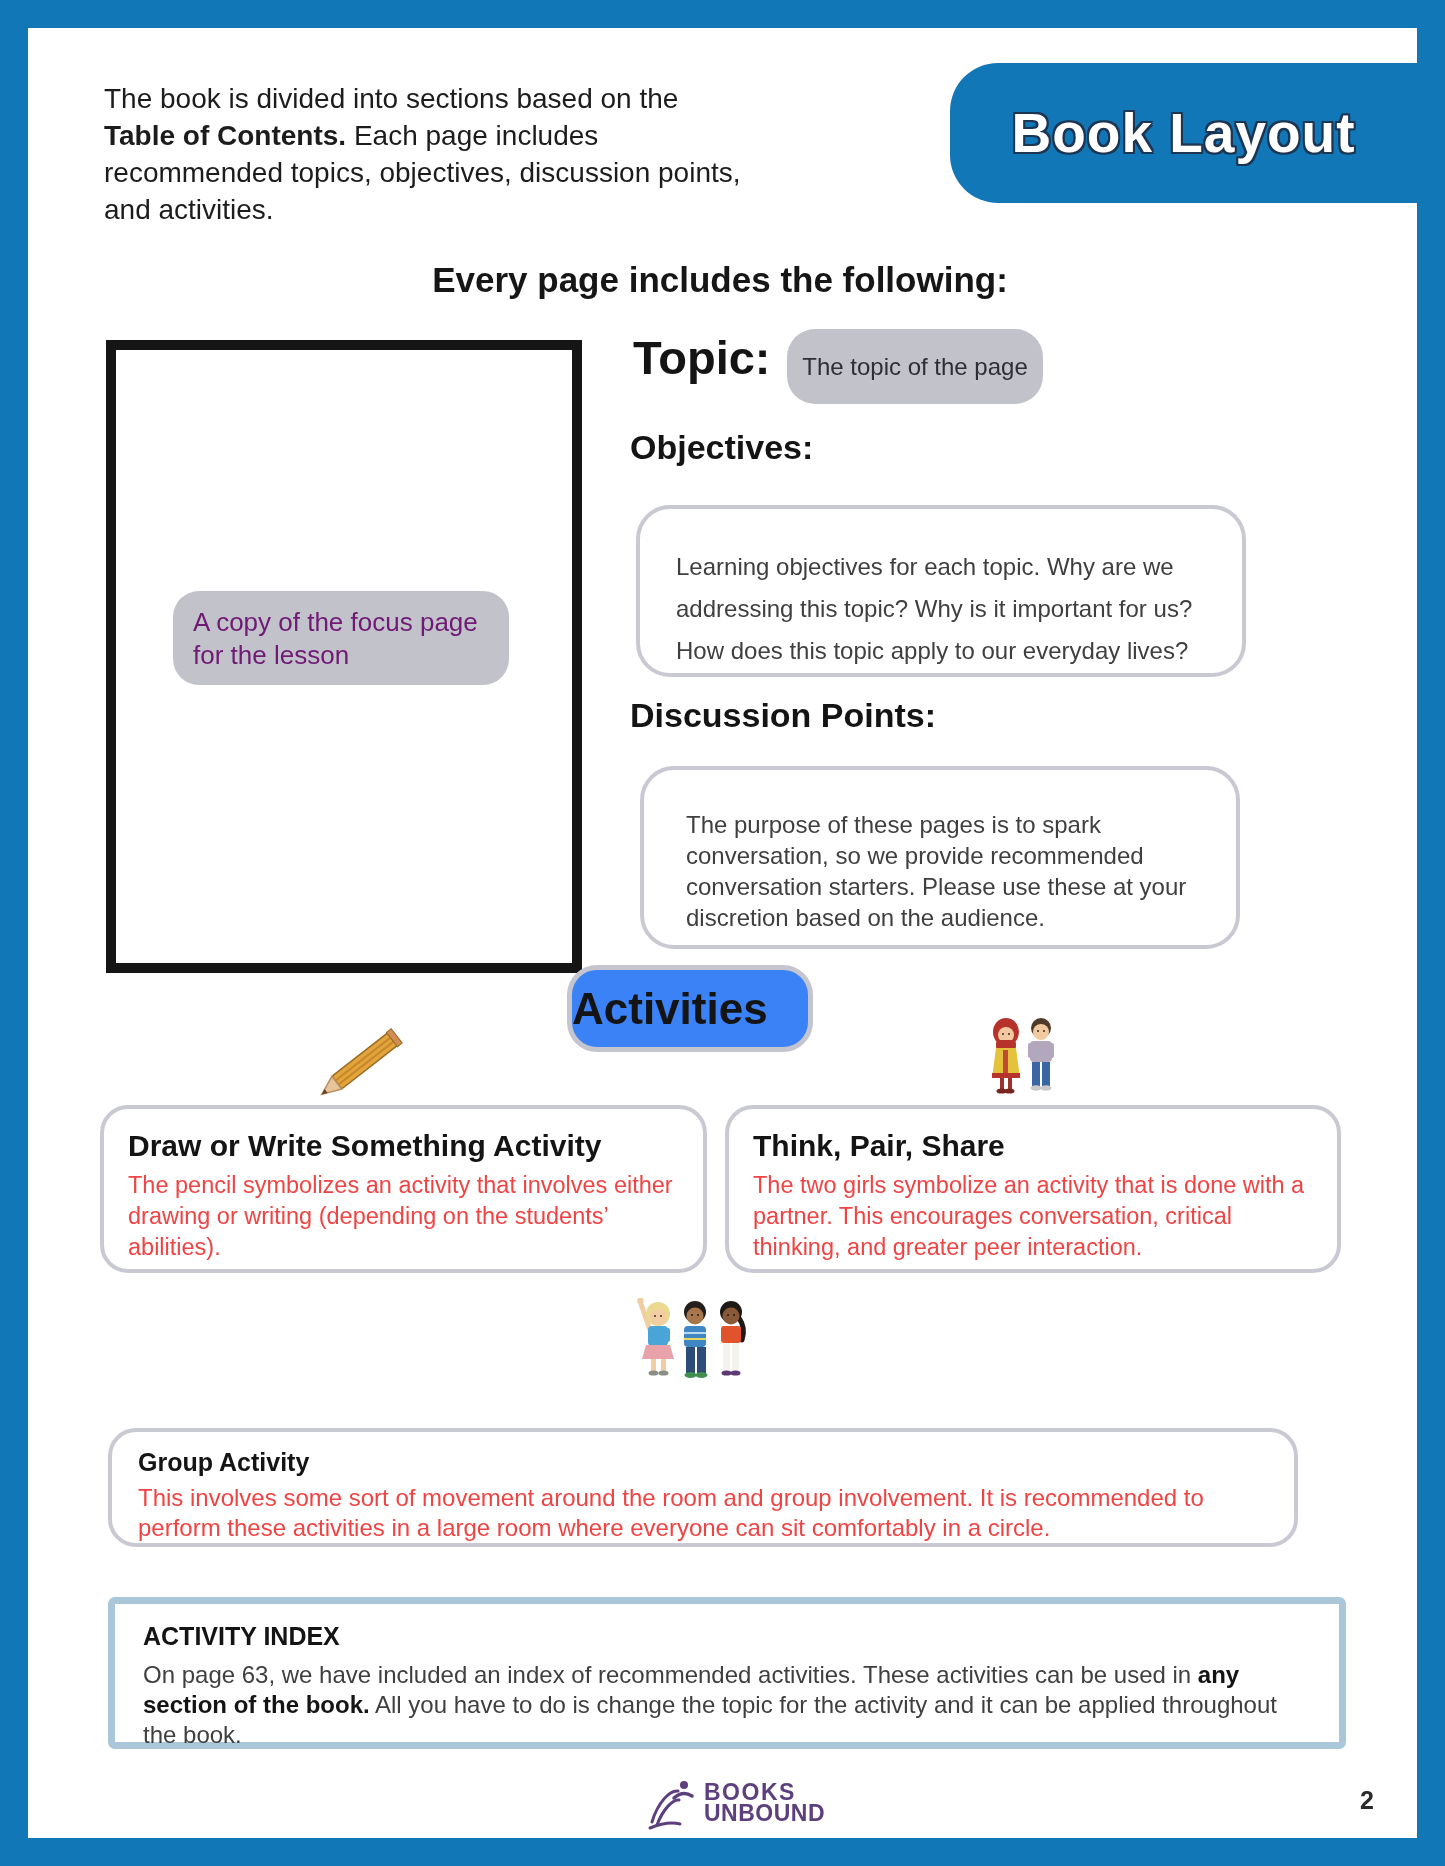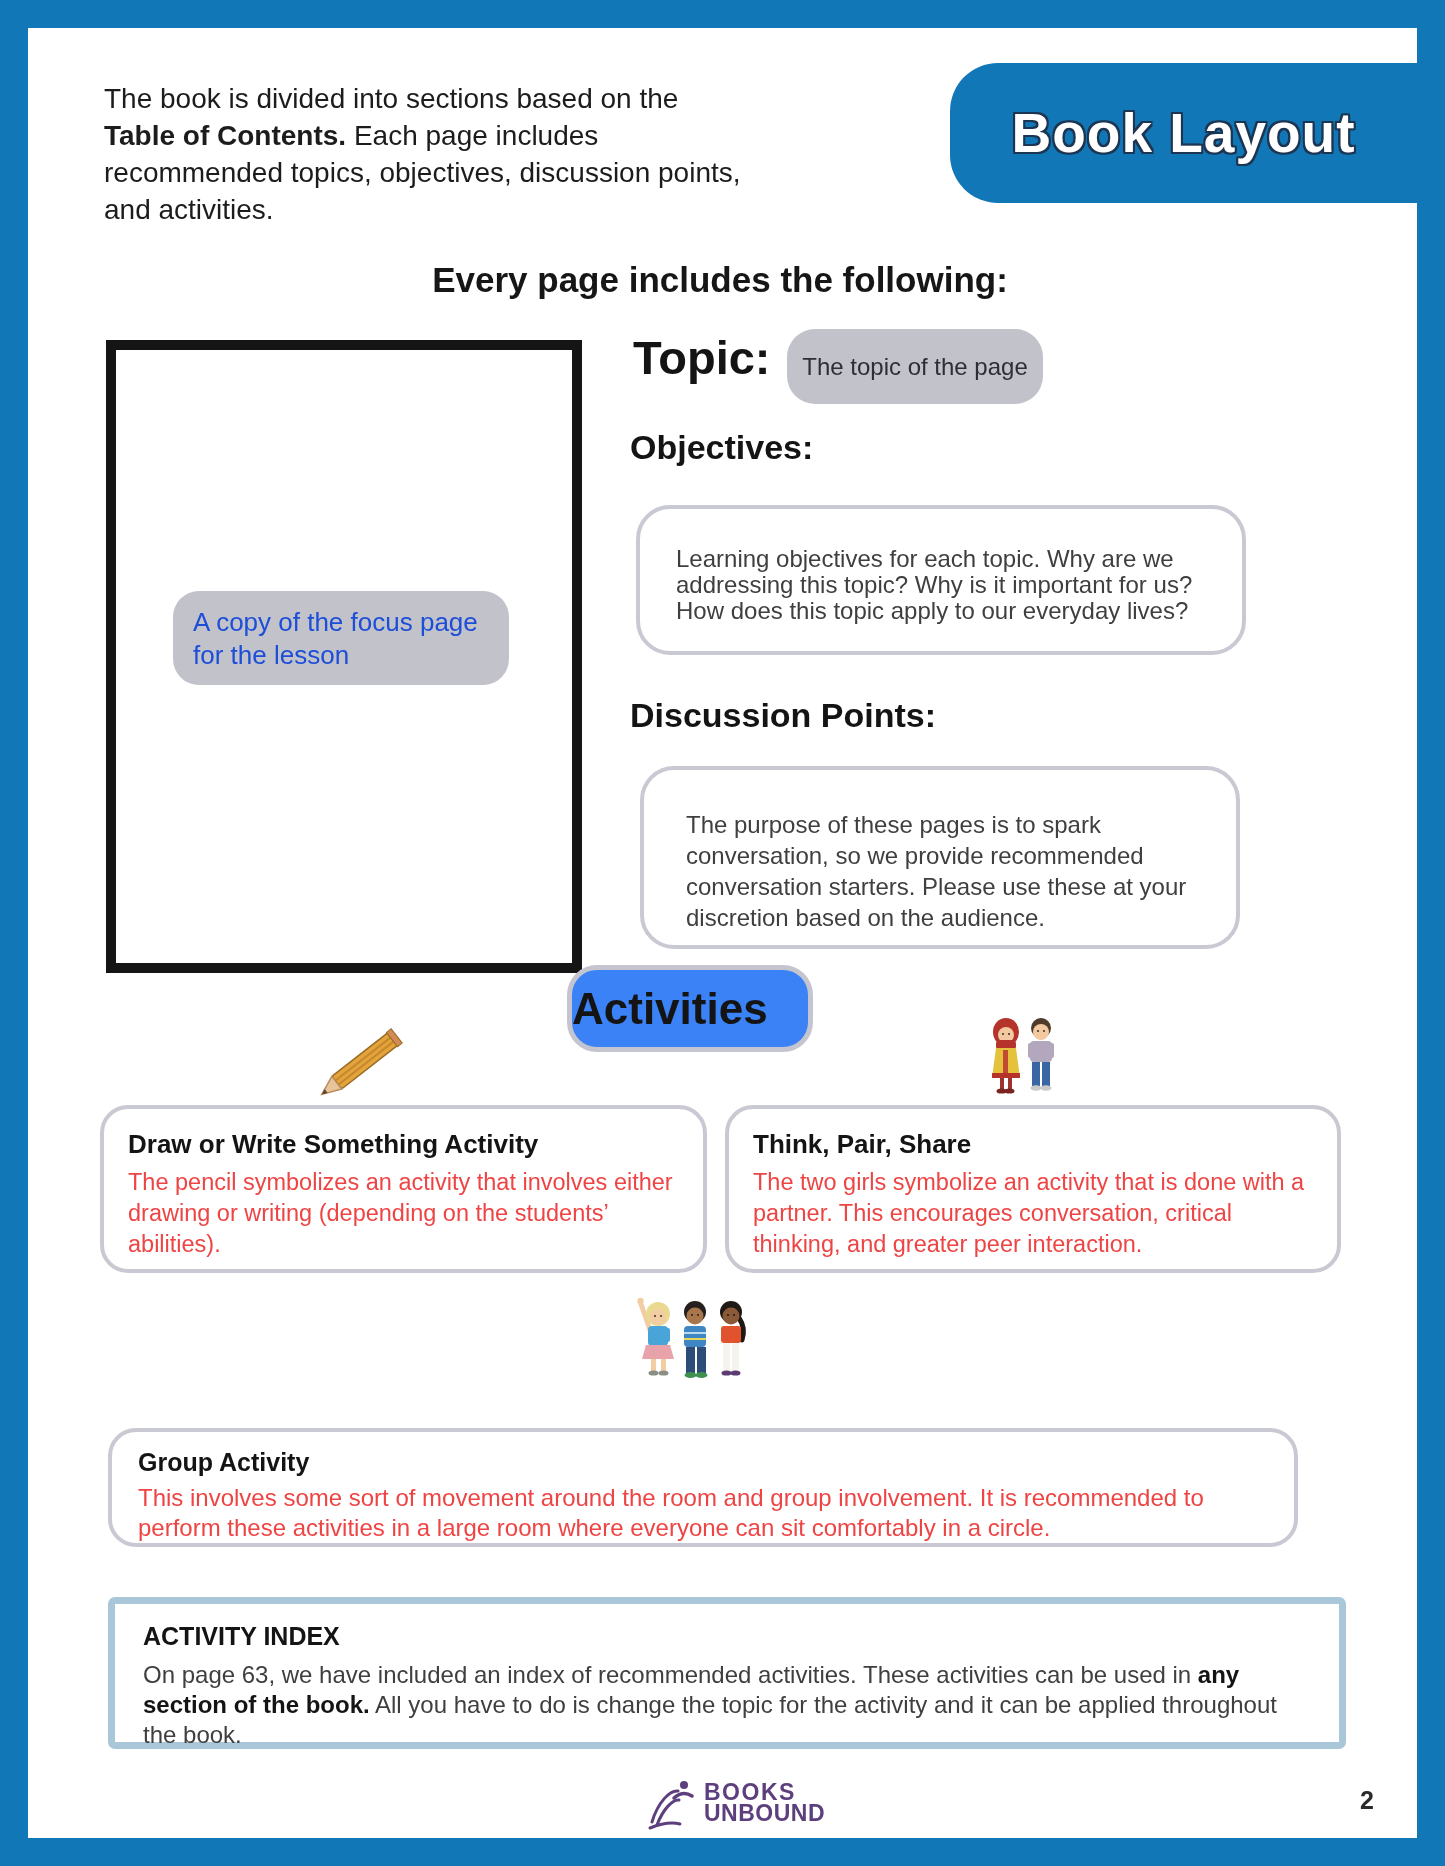--- a/index.html
+++ b/index.html
@@ -21,45 +21,45 @@
     font-size:55px;font-weight:bold;color:#ffffff;letter-spacing:1px;
     text-shadow:-2px -2px 0 #1c3552,2px -2px 0 #1c3552,-2px 2px 0 #1c3552,2px 2px 0 #1c3552,
                  0 -2px 0 #1c3552,0 2px 0 #1c3552,-2px 0 0 #1c3552,2px 0 0 #1c3552;
   }
 
   .subtitle{left:280px;top:260px;width:880px;text-align:center;font-size:35px;font-weight:bold;color:#161616;}
 
   .focus-frame{left:106px;top:340px;width:456px;height:613px;border:10px solid #151515;background:#ffffff;}
   .focus-label{
     left:173px;top:591px;width:336px;height:94px;background:#c2c2cb;border-radius:26px;
-    padding:15px 20px;box-sizing:border-box;font-size:26px;line-height:33px;color:#1d4ed8;
+    padding:15px 20px;box-sizing:border-box;font-size:26px;line-height:33px;color:#701a75;
   }
 
   .topic-heading{left:633px;top:330px;font-size:47px;font-weight:bold;color:#141414;}
   .topic-pill{
     left:787px;top:329px;width:256px;height:75px;background:#c2c2cb;border-radius:28px;
     display:flex;align-items:center;justify-content:center;font-size:24px;color:#2e2e38;text-align:center;
   }
 
   .section-heading{font-size:34px;font-weight:bold;color:#141414;}
   .objectives-heading{left:630px;top:428px;}
   .discussion-heading{left:630px;top:696px;}
 
   .gray-box{background:#ffffff;border:4px solid #c9c9d3;box-sizing:border-box;color:#3f3f3f;}
-  .objectives-box{left:636px;top:505px;width:610px;height:150px;border-radius:34px;padding:37px 28px 0 36px;font-size:24px;line-height:26px;}
+  .objectives-box{left:636px;top:505px;width:610px;height:172px;border-radius:34px;padding:37px 28px 0 36px;font-size:24px;line-height:42px;}
   .discussion-box{left:640px;top:766px;width:600px;height:183px;border-radius:34px;padding:39px 26px 0 42px;font-size:24px;line-height:31px;}
 
   .activities-badge{
     left:567px;top:965px;width:246px;height:87px;background:#3b82f6;border:5px solid #c5c5cf;
     border-radius:30px;box-sizing:border-box;display:flex;align-items:center;
     font-size:44px;font-weight:bold;color:#141414;
   }
 
   .card{background:#ffffff;border:4px solid #c9c9d3;box-sizing:border-box;border-radius:28px;padding:20px 24px;}
-  .card .card-title{font-size:26px;font-weight:bold;color:#141414;margin-bottom:7px;}
+  .card .card-title{font-size:30px;font-weight:bold;color:#141414;margin-bottom:7px;}
   .card .card-body{font-size:23.5px;line-height:31px;color:#ef4444;}
   .draw-card{left:100px;top:1105px;width:607px;height:168px;}
   .pair-card{left:725px;top:1105px;width:616px;height:168px;}
 
   .group-card{left:108px;top:1428px;width:1190px;height:119px;border-radius:28px;padding:16px 26px;}
   .group-card .card-title{font-size:25px;margin-bottom:6px;}
   .group-card .card-body{font-size:24px;line-height:30px;}
 
   .index-card{
     left:108px;top:1597px;width:1238px;height:152px;background:#ffffff;border:7px solid #a9c7d9;

